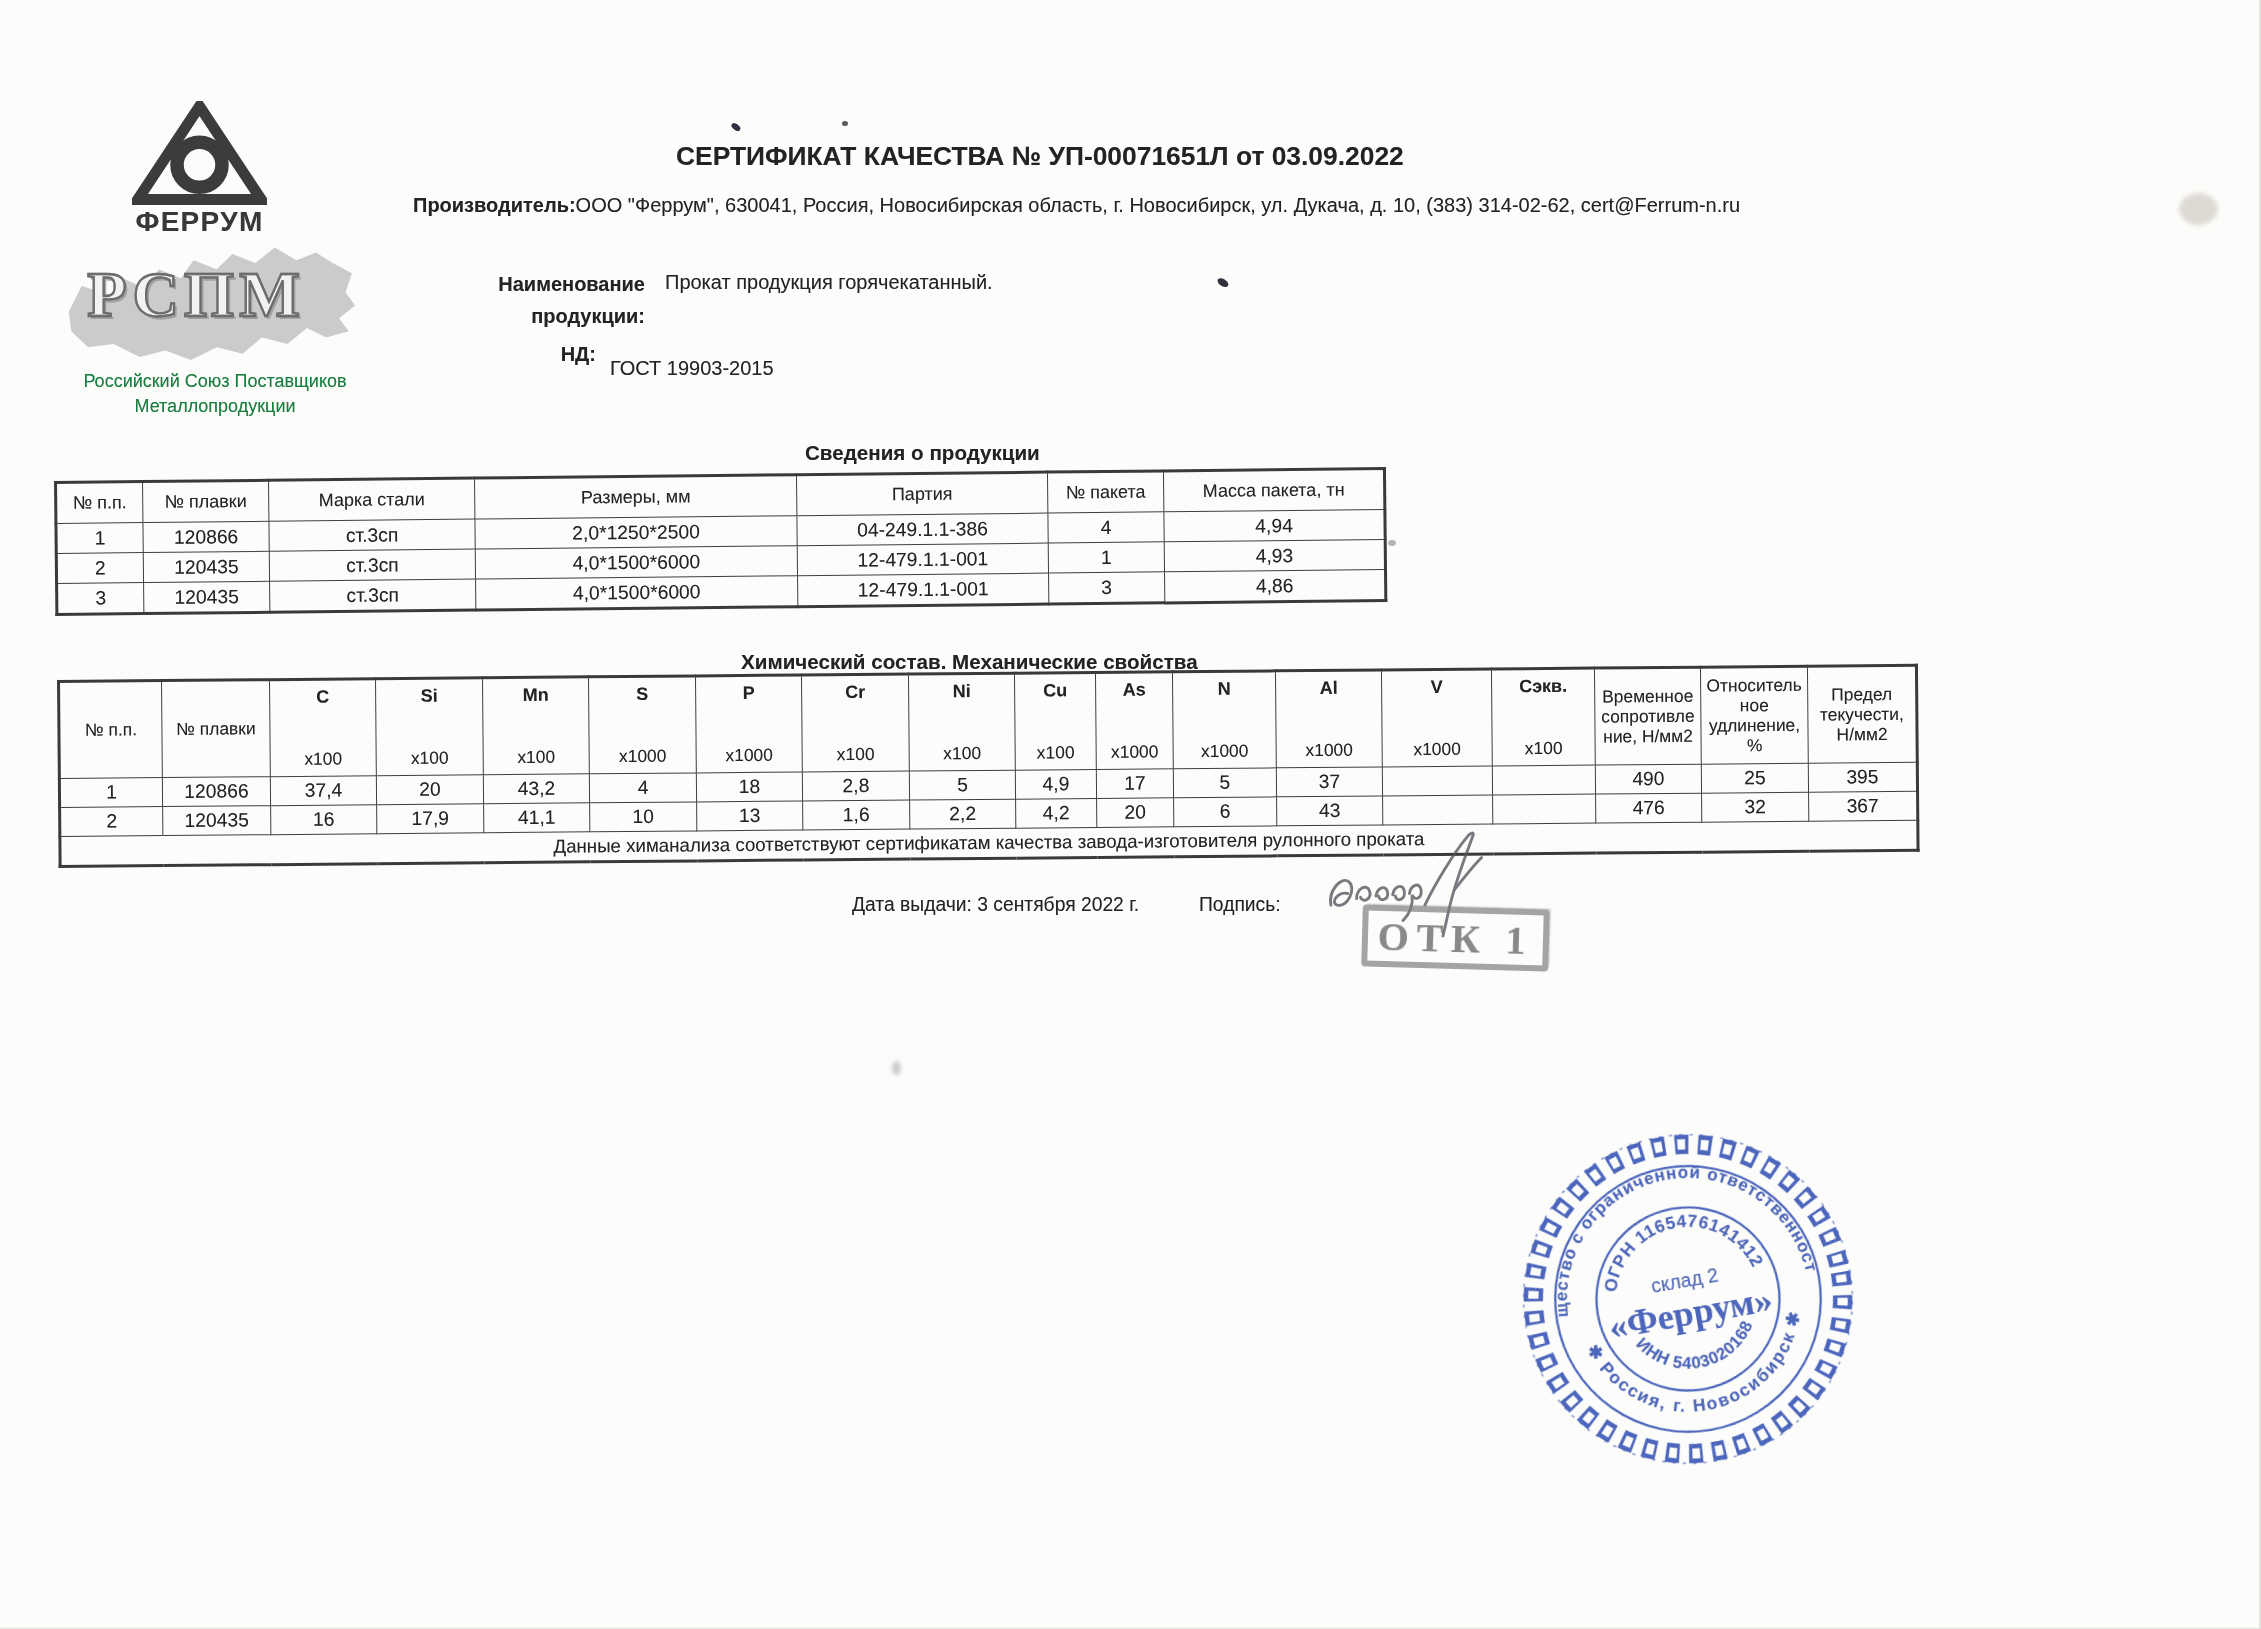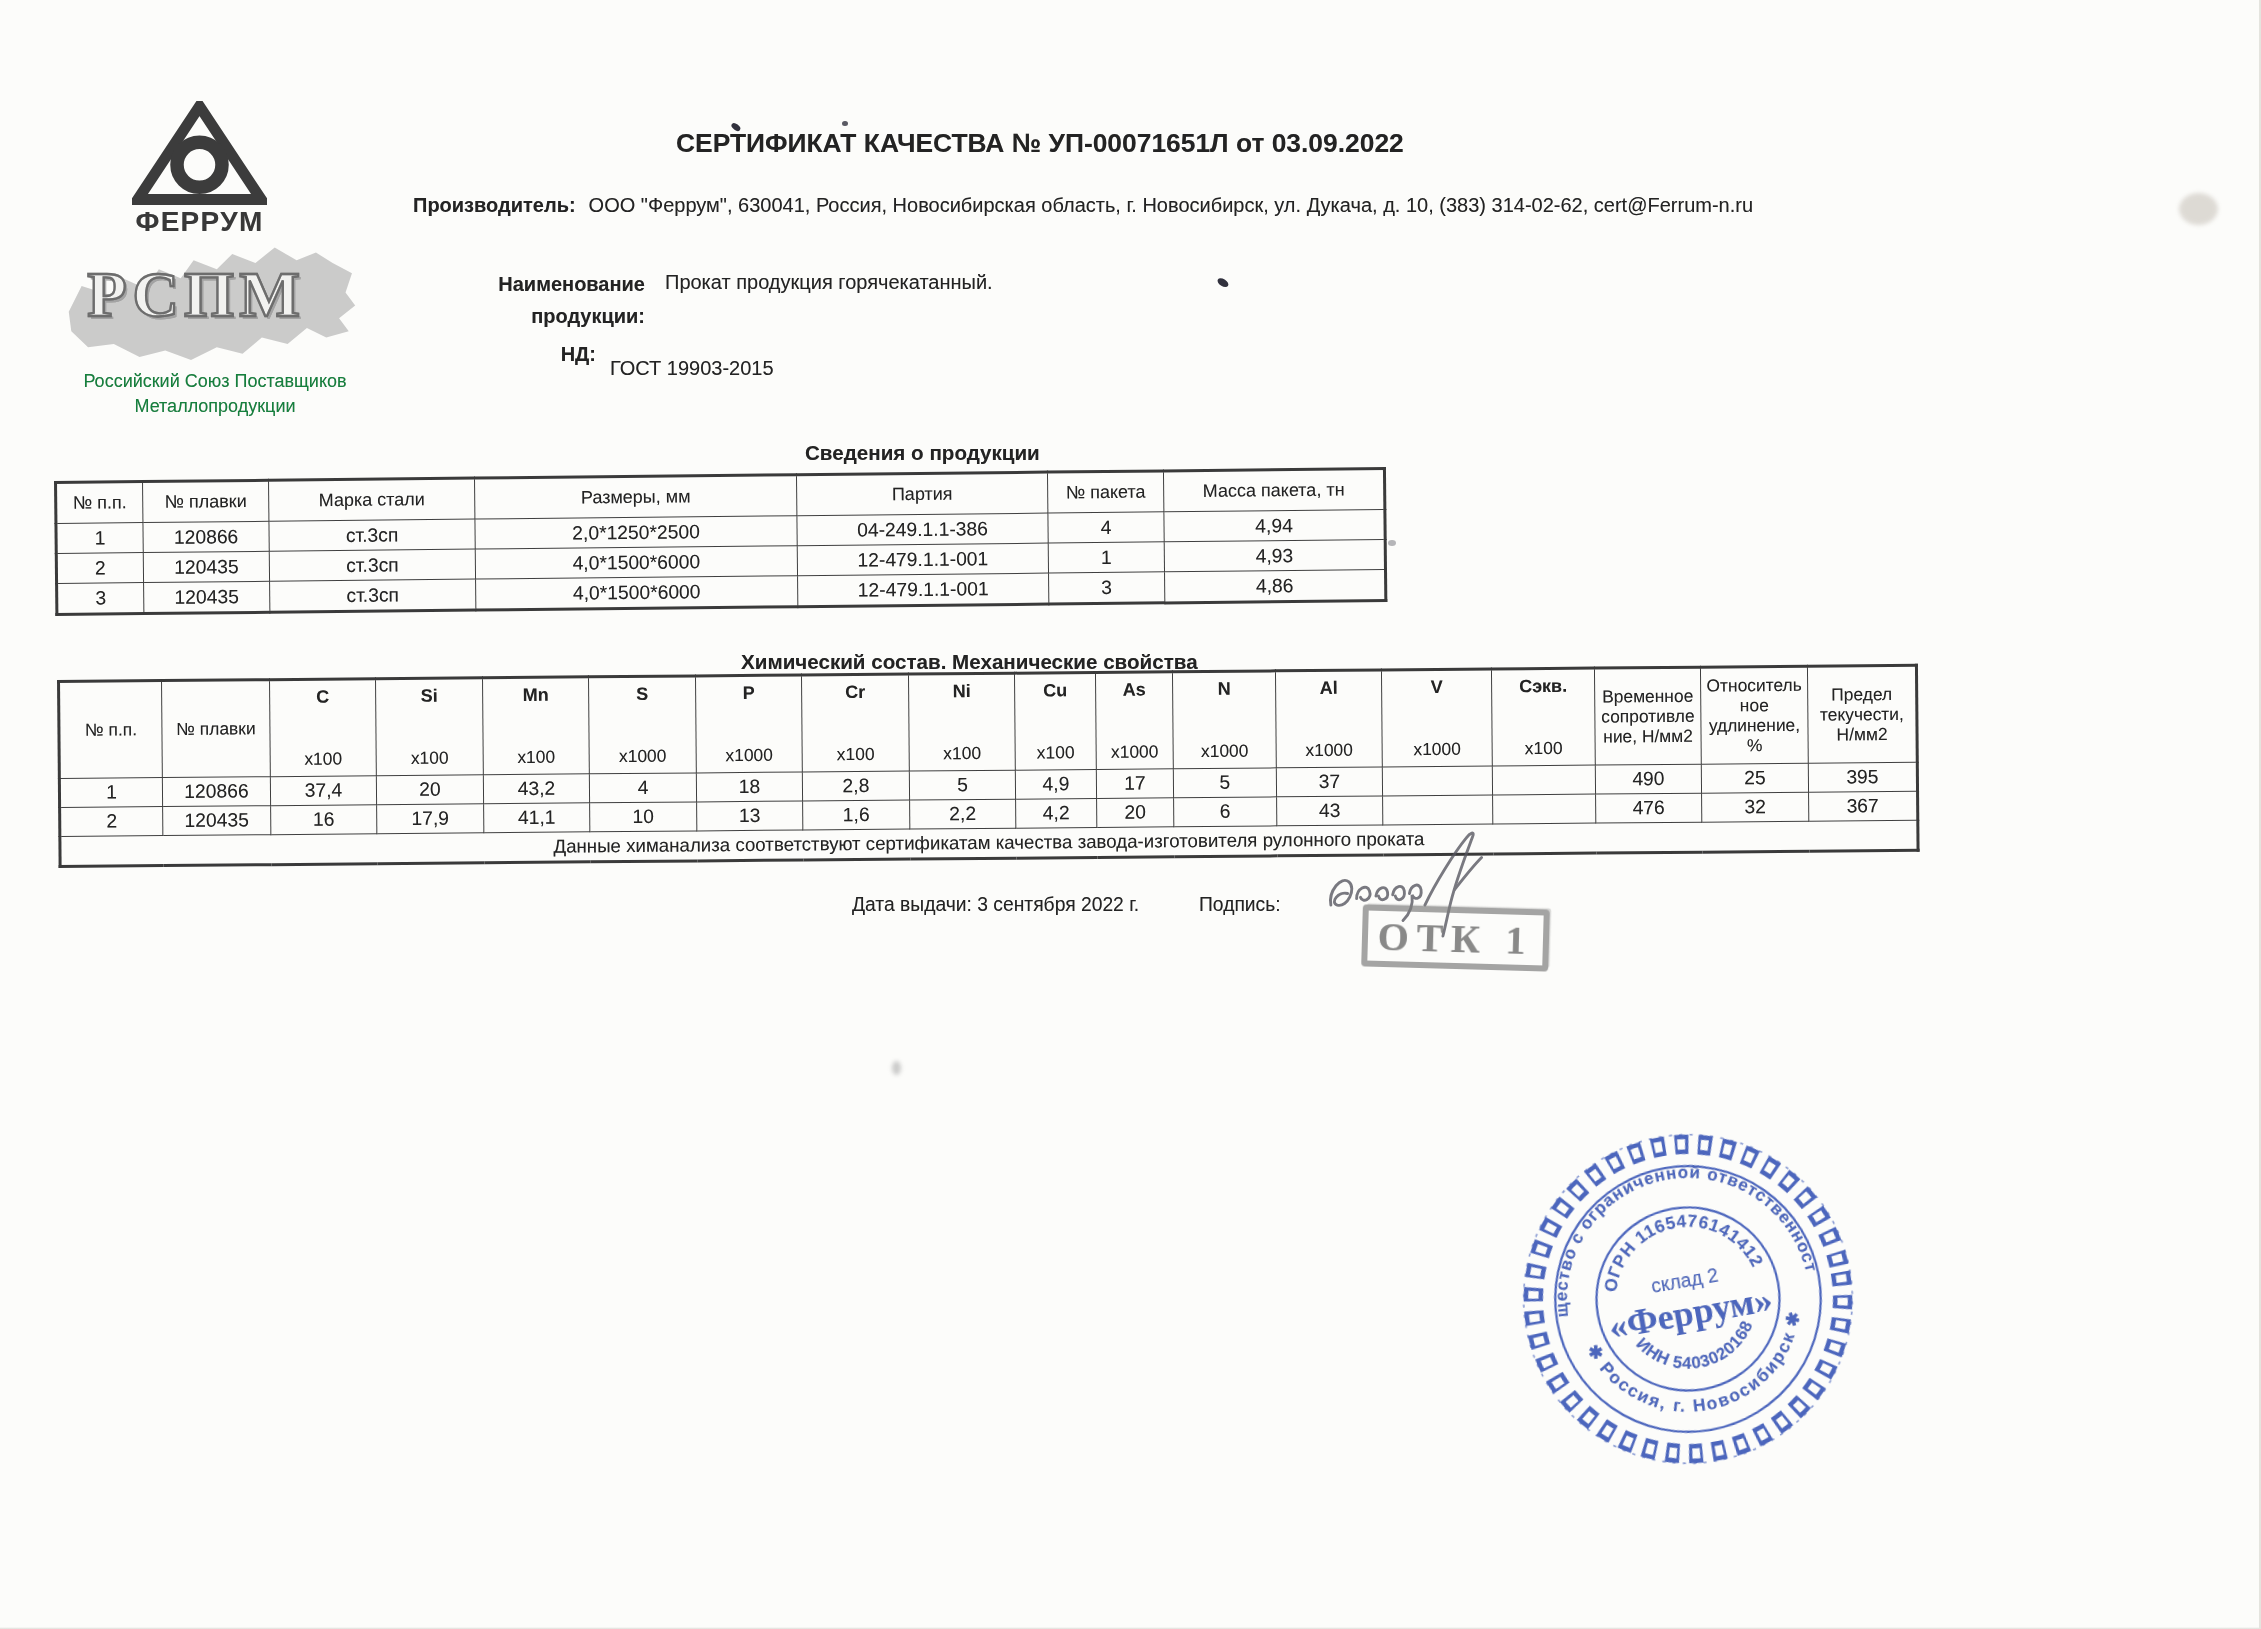--- a/index.html
+++ b/index.html
@@ -10,23 +10,23 @@
     color:#232323;
     text-shadow:0 0 0.6px rgba(30,30,30,.28);
   }
   .abs{position:absolute;}
   
   .brand{left:132px;top:206px;width:135px;text-align:center;font-weight:bold;
          font-size:28px;letter-spacing:1.3px;color:#383838;}
   .union{left:52px;top:369px;width:326px;text-align:center;font-size:18px;
          line-height:24.5px;color:#15803d;}
   
-  .doc-title{left:676px;top:128px;font-size:26.4px;font-weight:bold;white-space:nowrap;}
+  .doc-title{left:676px;top:141px;font-size:26.4px;font-weight:bold;white-space:nowrap;}
   .producer{left:413px;top:194px;font-size:20px;white-space:nowrap;}
-  .producer b{margin-right:13px;}
+  .producer b{margin-right:0;}
   .prod-label{left:419px;top:268px;width:226px;text-align:right;font-weight:bold;
               font-size:20px;line-height:32px;}
   .prod-value{left:665px;top:271px;font-size:20px;}
   .nd-label{left:419px;top:343px;width:177px;text-align:right;font-weight:bold;font-size:20px;}
   .nd-value{left:610px;top:357px;font-size:20px;text-align:center;}
   .sec-title{font-size:20.6px;font-weight:bold;white-space:nowrap;}
   
   table{border-collapse:collapse;table-layout:fixed;background:transparent;}
   td,th{border:1.9px solid #3f3f3f;text-align:center;vertical-align:middle;
         padding:0 2.6px;overflow:hidden;}

